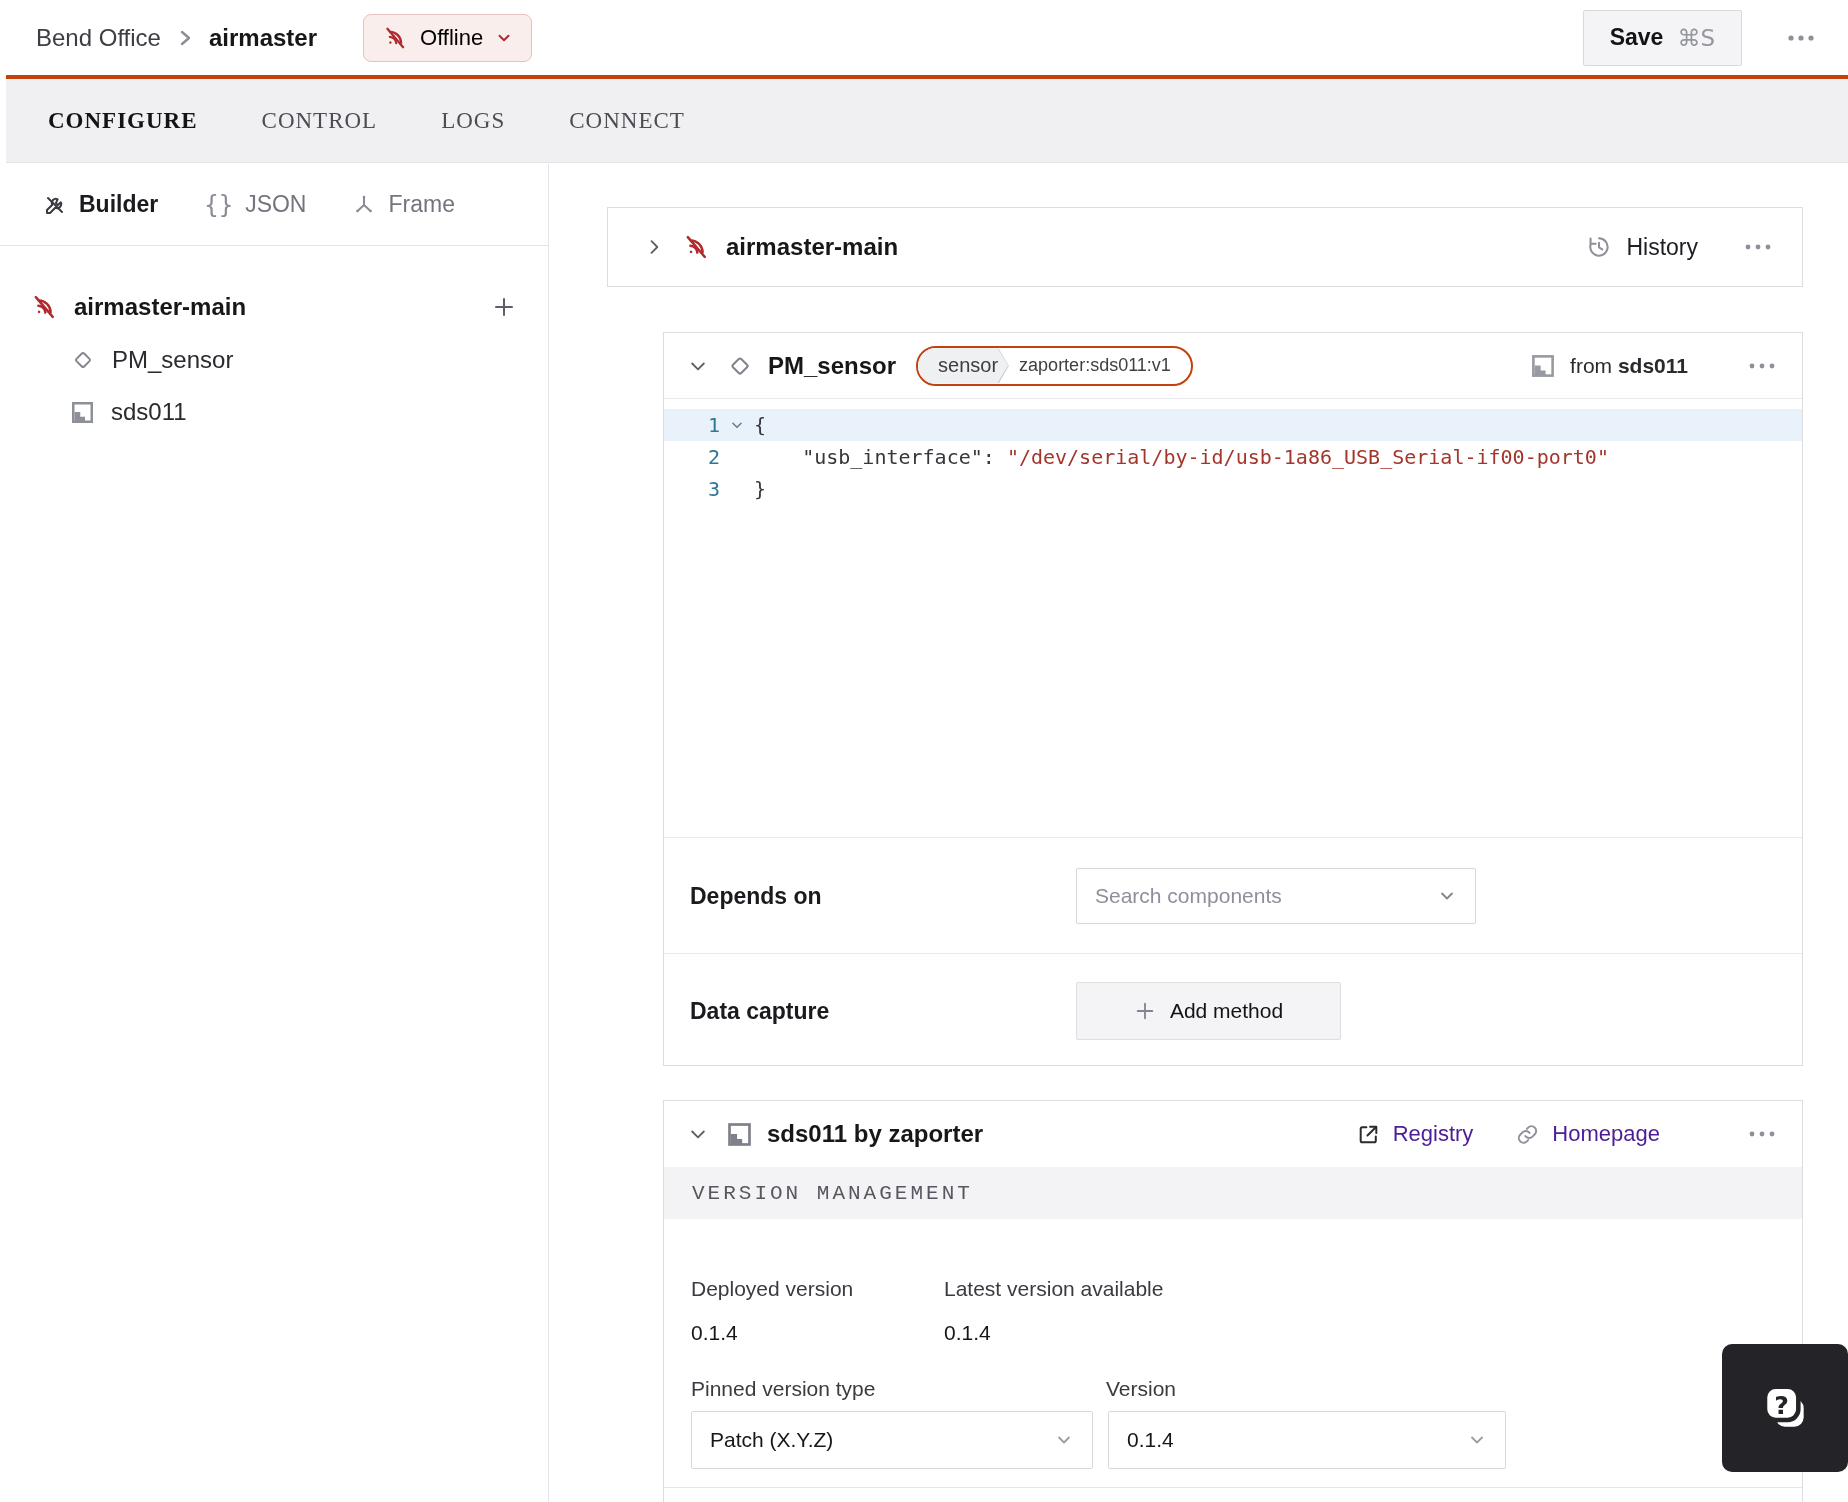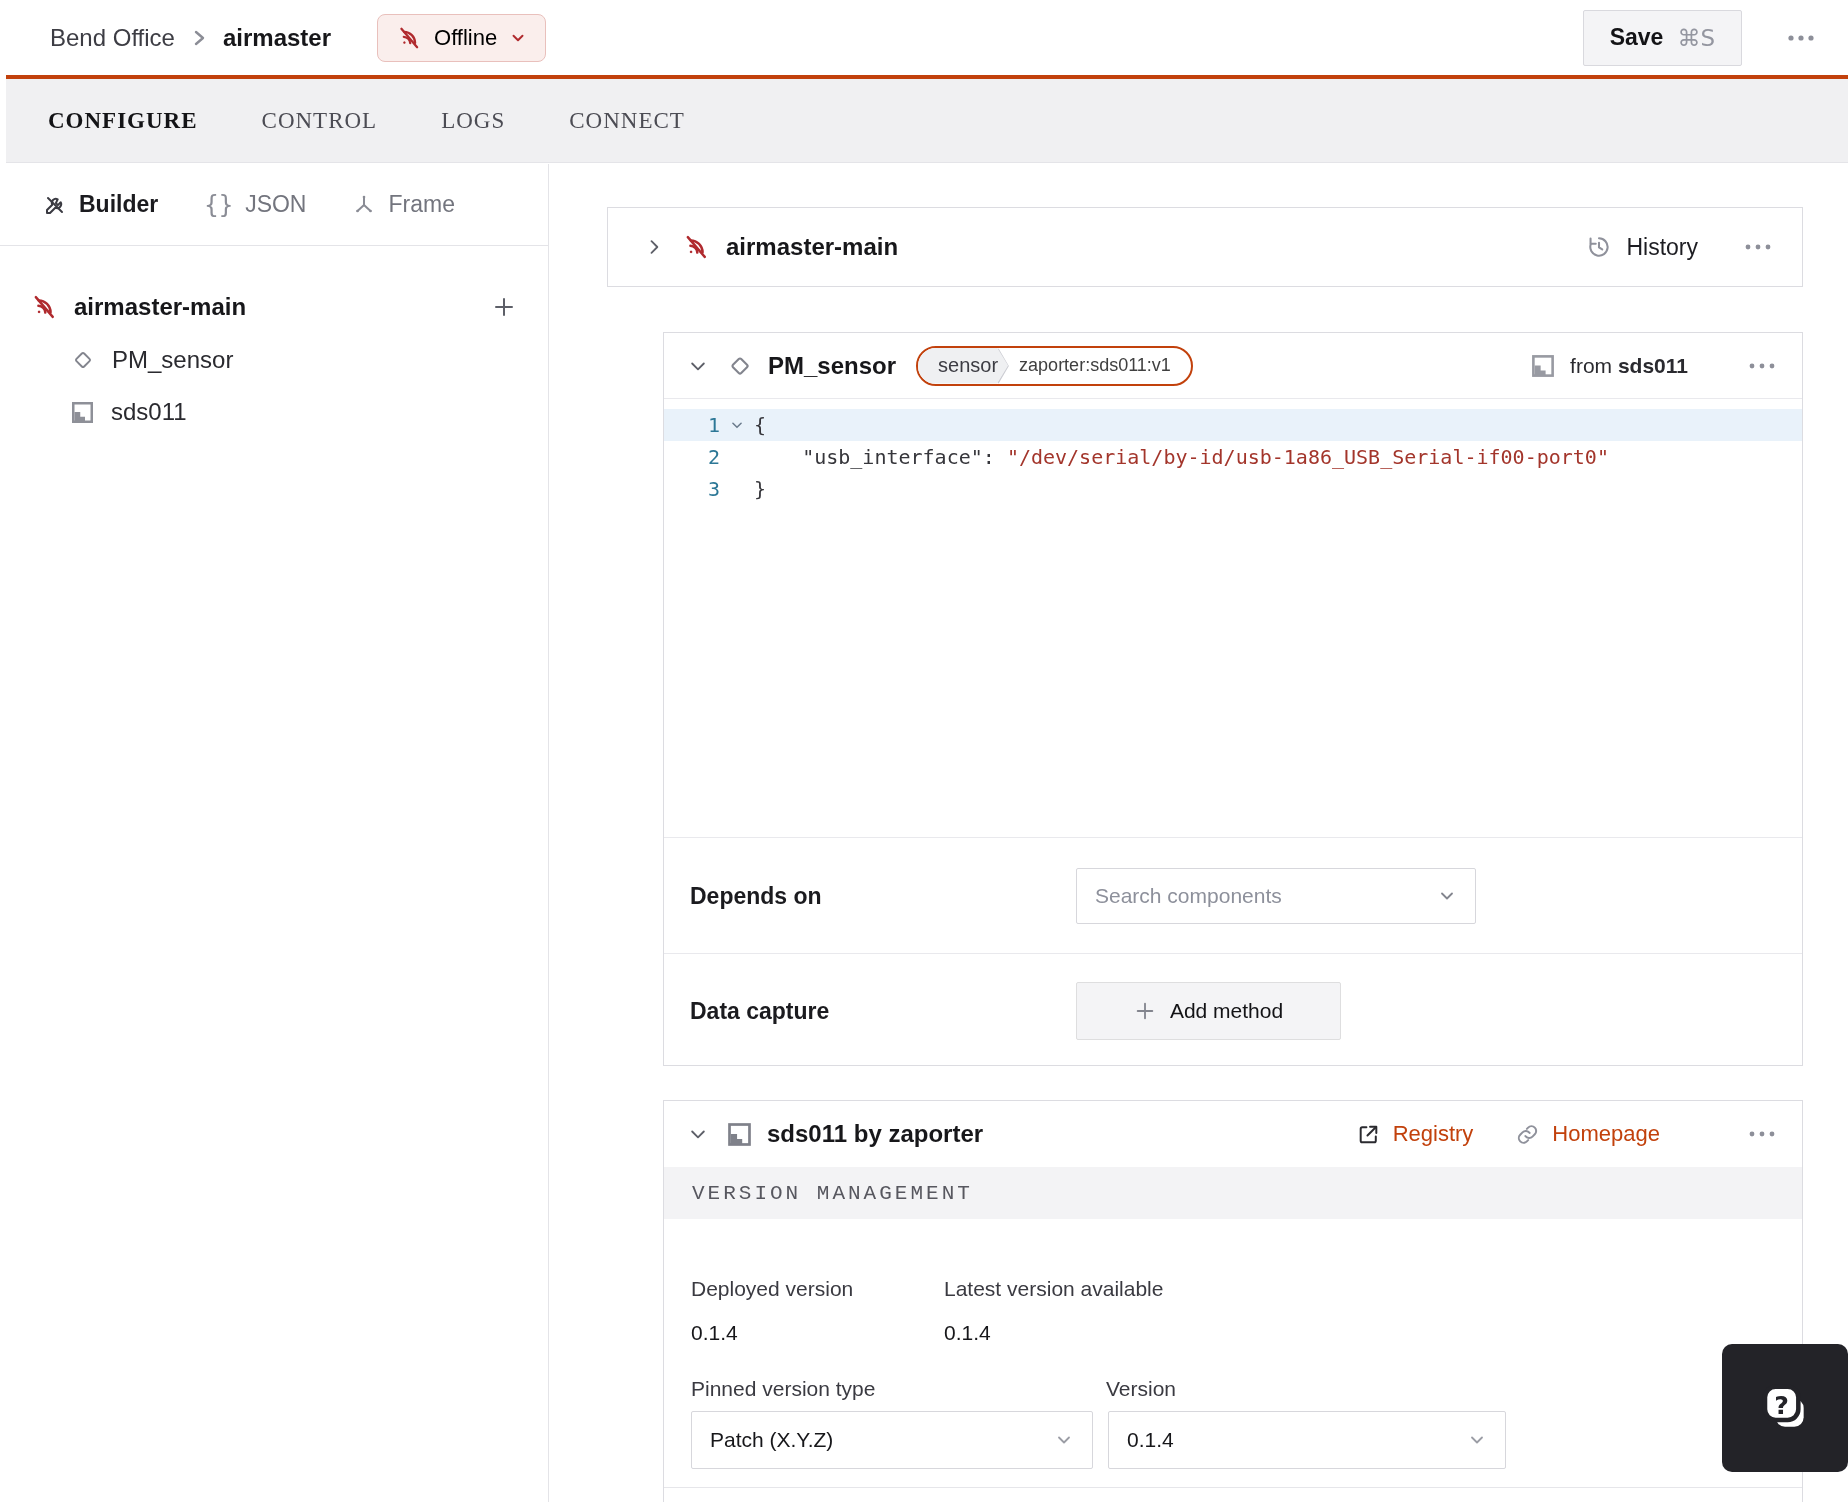--- a/index.html
+++ b/index.html
@@ -6,21 +6,21 @@
   html,body { margin:0; padding:0; }
   body {
     width:1848px; height:1502px; position:relative; overflow:hidden;
     background:#ffffff; color:#1f1f23;
     font-family:"Liberation Sans", sans-serif;
   }
   svg { display:block; }
 
   
   .topbar { position:absolute; top:0; left:0; right:0; height:75px;
-    display:flex; align-items:center; padding:0 28px 0 50px; background:#fff; }
+    display:flex; align-items:center; padding:0 28px 0 36px; background:#fff; }
   .crumb { font-size:24px; color:#3d3d44; }
   .crumb-sep { margin:0 16px; color:#8b8d96; }
   .crumb-current { font-size:24px; font-weight:bold; color:#17171a; }
   .status-badge { margin-left:46px; display:flex; align-items:center; gap:12px;
     background:#faeeec; border:1px solid #e9c0bc; border-radius:8px;
     height:48px; padding:0 18px; color:#000000; font-size:22px; }
   .topbar-right { margin-left:auto; display:flex; align-items:center; }
   .save-btn { display:flex; align-items:center; gap:14px; height:56px; padding:0 26px;
     background:#f4f4f6; border:1px solid #d9d9de; border-radius:2px;
     font-size:23px; font-weight:bold; color:#131316; cursor:pointer; }
@@ -92,21 +92,21 @@
   .select-chevron { margin-left:auto; }
   .add-method-btn { position:absolute; left:412px; top:50%; transform:translateY(-50%);
     width:265px; height:58px; background:#f4f4f6; border:1px solid #dededf; border-radius:2px;
     display:flex; align-items:center; justify-content:center; gap:14px;
     font-size:21px; color:#131316; cursor:pointer; }
 
   .card-module { left:663px; top:1100px; width:1140px; height:440px; border-bottom:none; }
   .mod-header { height:66px; display:flex; align-items:center; padding:0 24px; }
   .mod-title { margin-left:14px; font-size:24px; font-weight:bold; color:#17171a; }
   .mod-right { margin-left:auto; display:flex; align-items:center; gap:42px; }
-  .mod-link { display:flex; align-items:center; gap:12px; font-size:22px; color:#c2410c; cursor:pointer; }
+  .mod-link { display:flex; align-items:center; gap:12px; font-size:22px; color:#4c1d95; cursor:pointer; }
   .section-band { height:52px; background:#f3f3f5; display:flex; align-items:center; padding-left:28px;
     font-family:"Liberation Mono", monospace; font-size:21px; letter-spacing:3px; color:#57575f; }
   .mod-body { position:relative; height:322px; }
   .ver-label { position:absolute; font-size:21px; color:#3a3a41; }
   .ver-value { position:absolute; font-size:21px; color:#17171a; }
   .dd-box { position:absolute; height:58px; border:1px solid #d7d7dc; border-radius:2px; background:#fff;
     display:flex; align-items:center; padding:0 18px; font-size:21px; color:#17171a; cursor:pointer; }
   .mod-divider { position:absolute; left:0; right:0; top:268px; height:1px; background:#e6e6ea; }
 
   .help-btn { position:absolute; left:1722px; top:1344px; width:126px; height:128px;

